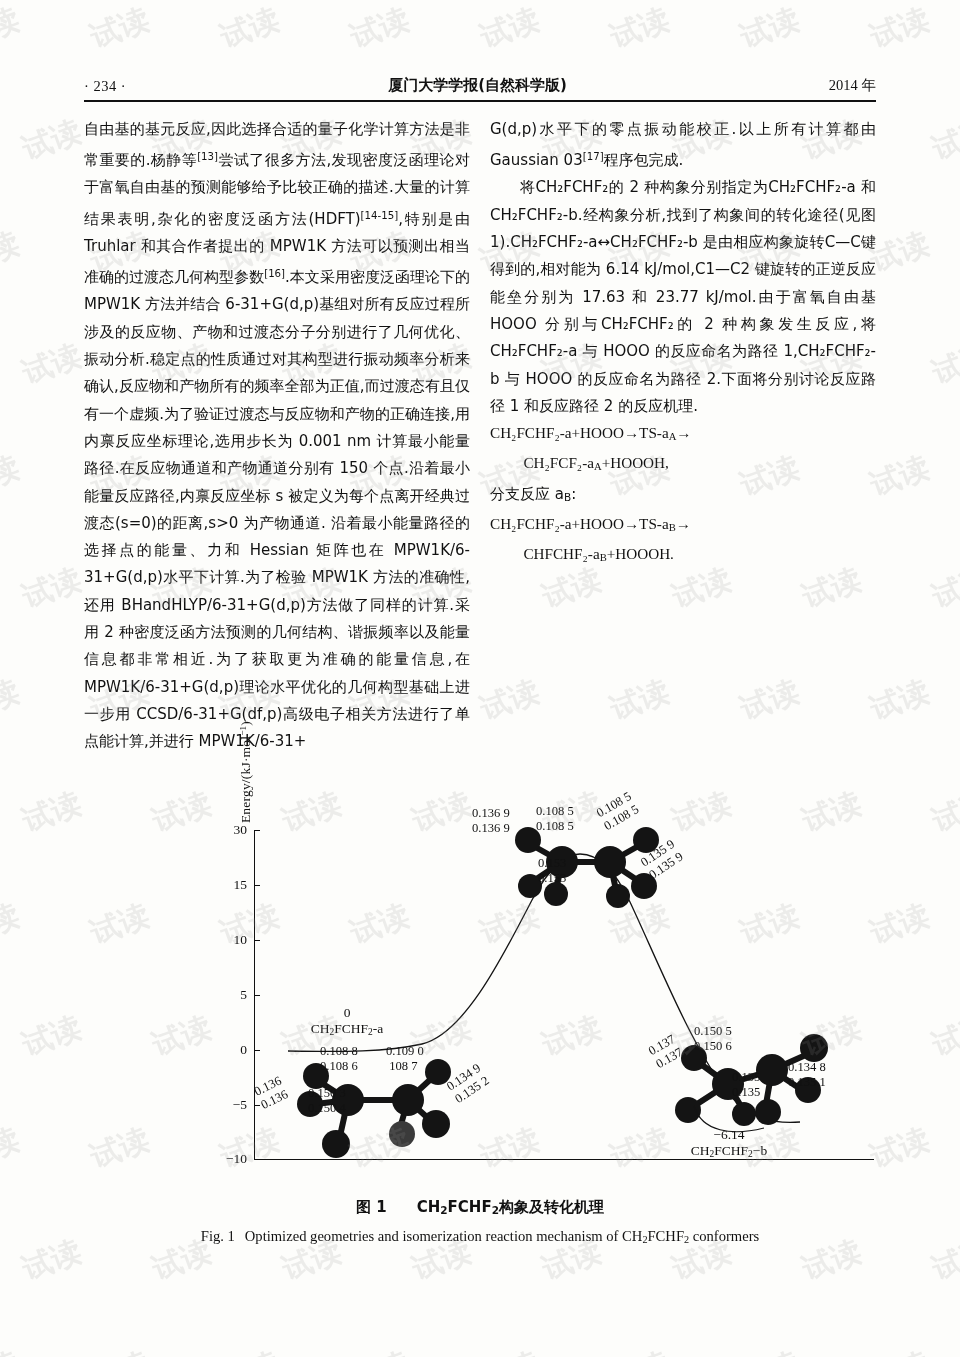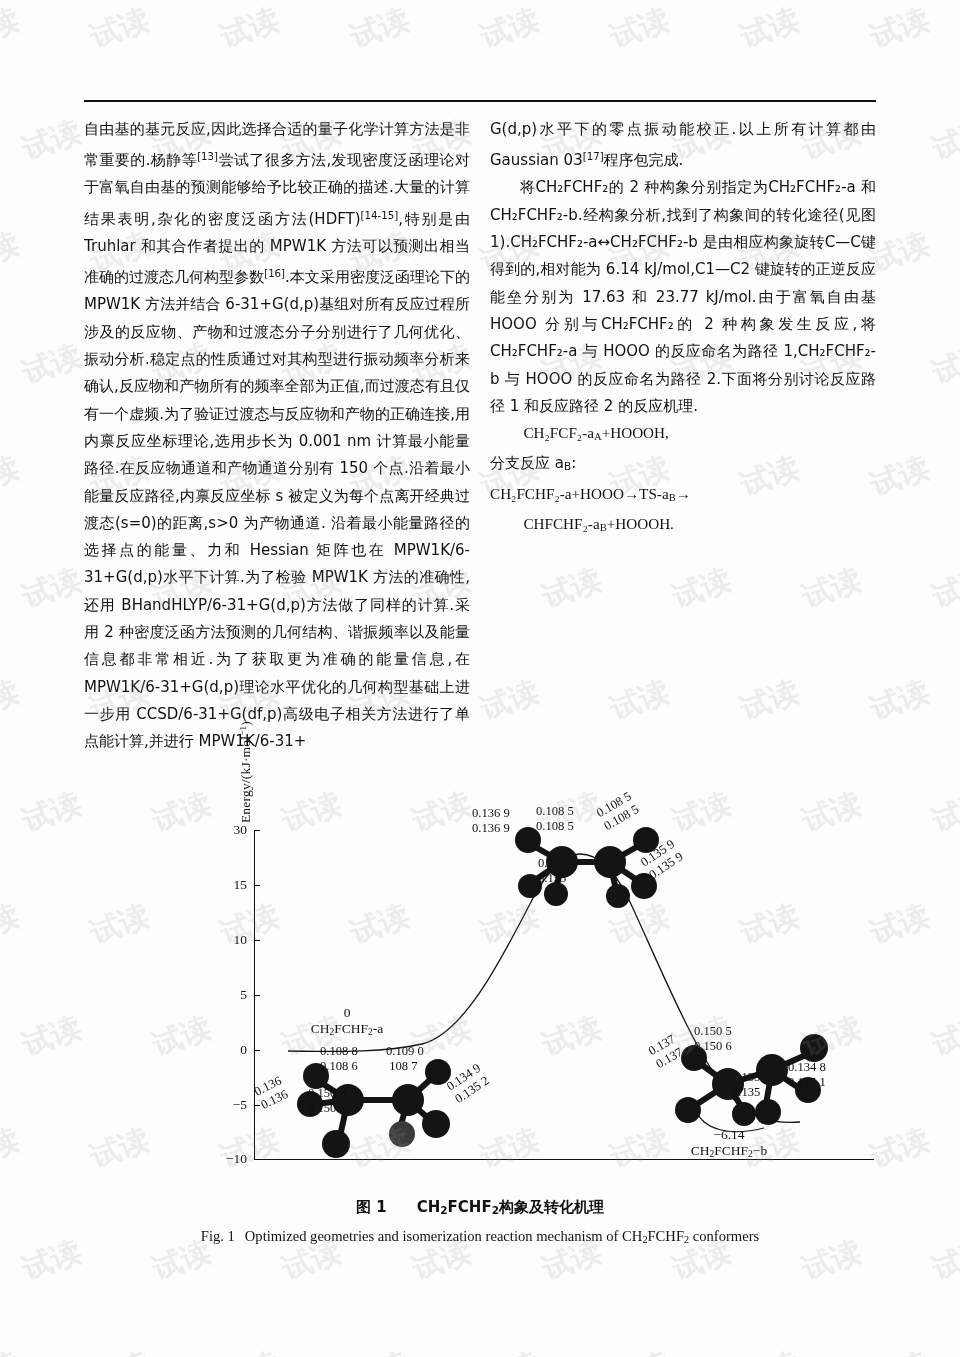--- a/index.html
+++ b/index.html
@@ -243,35 +243,41 @@
     <span style="left: 220px; top: 1352px;">试读</span>
     <span style="left: 350px; top: 1352px;">试读</span>
     <span style="left: 480px; top: 1352px;">试读</span>
     <span style="left: 610px; top: 1352px;">试读</span>
     <span style="left: 740px; top: 1352px;">试读</span>
     <span style="left: 870px; top: 1352px;">试读</span>
   </div>
 
 <div id="page">
 
+  <div id="runhead">
+    <div class="folio">· 234 ·</div>
+    <div class="journal">厦门大学学报(自然科学版)</div>
+    <div class="year">2014 年</div>
+  </div>
   <div id="rule"></div>
 
   <div class="col" id="colL">
     <p class="cn"><span>自由基的基元反应,因此选择合适的量子化学计算方法是非常重要的.杨静等</span><sup>[13]</sup><span>尝试了很多方法,发现密度泛函理论对于富氧自由基的预测能够给予比较正确的描述.大量的计算结果表明,杂化的密度泛函方法(HDFT)</span><sup>[14-15]</sup><span>,特别是由 Truhlar 和其合作者提出的 MPW1K 方法可以预测出相当准确的过渡态几何构型参数</span><sup>[16]</sup><span>.本文采用密度泛函理论下的 MPW1K 方法并结合 6-31+G(d,p)基组对所有反应过程所涉及的反应物、产物和过渡态分子分别进行了几何优化、振动分析.稳定点的性质通过对其构型进行振动频率分析来确认,反应物和产物所有的频率全部为正值,而过渡态有且仅有一个虚频.为了验证过渡态与反应物和产物的正确连接,用内禀反应坐标理论,选用步长为 0.001 nm 计算最小能量路径.在反应物通道和产物通道分别有 150 个点.沿着最小能量反应路径,内禀反应坐标 s 被定义为每个点离开经典过渡态(s=0)的距离,s&gt;0 为产物通道. 沿着最小能量路径的选择点的能量、力和 Hessian 矩阵也在 MPW1K/6-31+G(d,p)水平下计算.为了检验 MPW1K 方法的准确性,还用 BHandHLYP/6-31+G(d,p)方法做了同样的计算.采用 2 种密度泛函方法预测的几何结构、谐振频率以及能量信息都非常相近.为了获取更为准确的能量信息,在 MPW1K/6-31+G(d,p)理论水平优化的几何构型基础上进一步用 CCSD/6-31+G(df,p)高级电子相关方法进行了单点能计算,并进行 MPW1K/6-31+</span></p>
   </div>
 
   <div class="col" id="colR">
     <p class="cn"><span>G(d,p)水平下的零点振动能校正.以上所有计算都由 Gaussian 03</span><sup>[17]</sup><span>程序包完成.</span></p>
 
 
     <p class="cn indent">将CH₂FCHF₂的 2 种构象分别指定为CH₂FCHF₂-a 和 CH₂FCHF₂-b.经构象分析,找到了构象间的转化途径(见图 1).CH₂FCHF₂-a↔CH₂FCHF₂-b 是由相应构象旋转C—C键得到的,相对能为 6.14 kJ/mol,C1—C2 键旋转的正逆反应能垒分别为 17.63 和 23.77 kJ/mol.由于富氧自由基 HOOO 分别与CH₂FCHF₂的 2 种构象发生反应,将 CH₂FCHF₂-a 与 HOOO 的反应命名为路径 1,CH₂FCHF₂-b 与 HOOO 的反应命名为路径 2.下面将分别讨论反应路径 1 和反应路径 2 的反应机理.</p>
 
 
 
 
+    <p class="en eqline"><span>CH₂FCHF₂-a+HOOO→TS-a</span><sub>A</sub><span>→</span></p>
 
     <p class="en eqline ind"><span>CH₂FCF₂-a</span><sub>A</sub><span>+HOOOH,</span></p>
 
     <p class="cn branch"><span>分支反应 a</span><sub>B</sub><span>:</span></p>
 
     <p class="en eqline"><span>CH₂FCHF₂-a+HOOO→TS-a</span><sub>B</sub><span>→</span></p>
 
     <p class="en eqline ind"><span>CHFCHF₂-a</span><sub>B</sub><span>+HOOOH.</span></p>
 
   </div>

